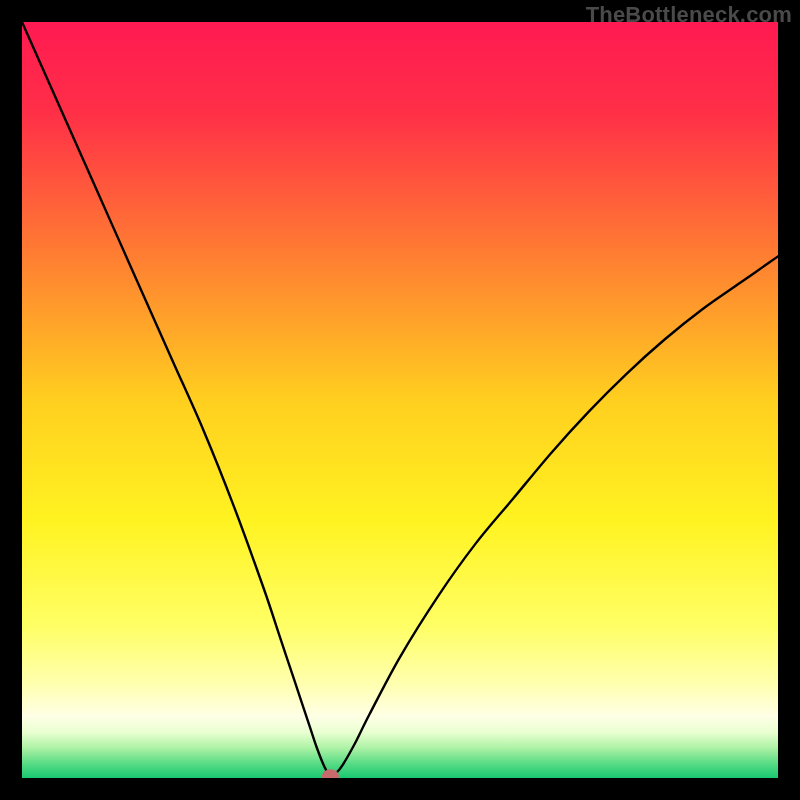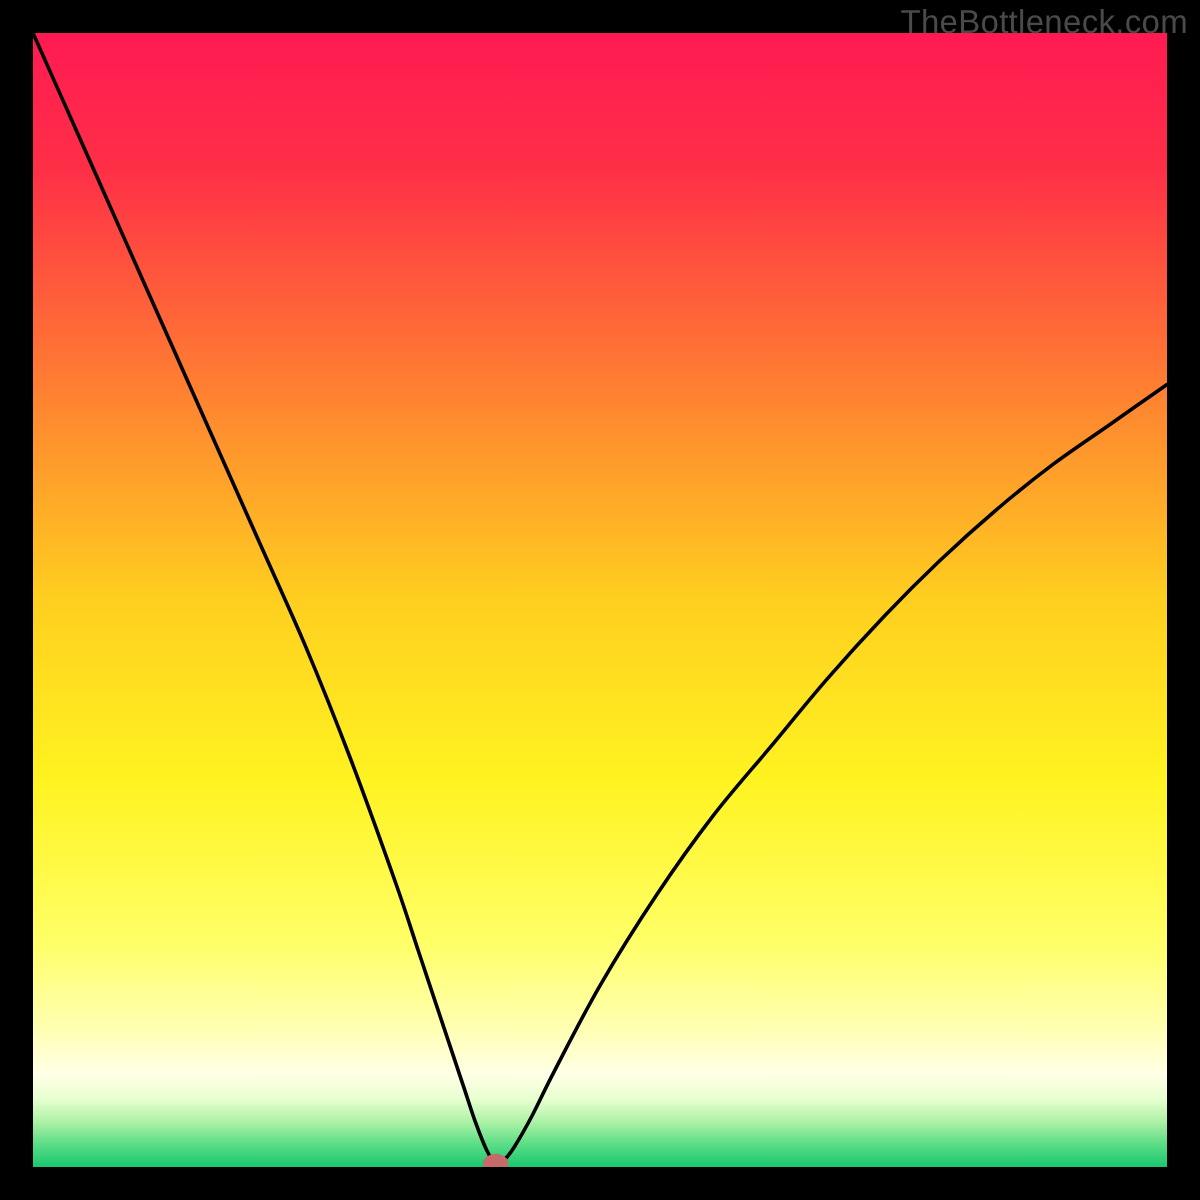--- a/index.html
+++ b/index.html
@@ -24,21 +24,21 @@
     overflow: hidden;
   }
   .watermark {
     position: absolute;
     top: 2px;
     right: 8px;
     font-family: Arial, Helvetica, sans-serif;
     font-size: 22px;
     color: #4a4a4a;
     letter-spacing: 0.2px;
-    font-weight: 400;
+    font-weight: 700;
     user-select: none;
   }
   svg { display: block; }
 </style>
 </head>
 <body>
 
 <div class="frame">
   <div class="plot">
     <svg id="chart-svg" width="756" height="756" viewBox="0 0 756 756">

